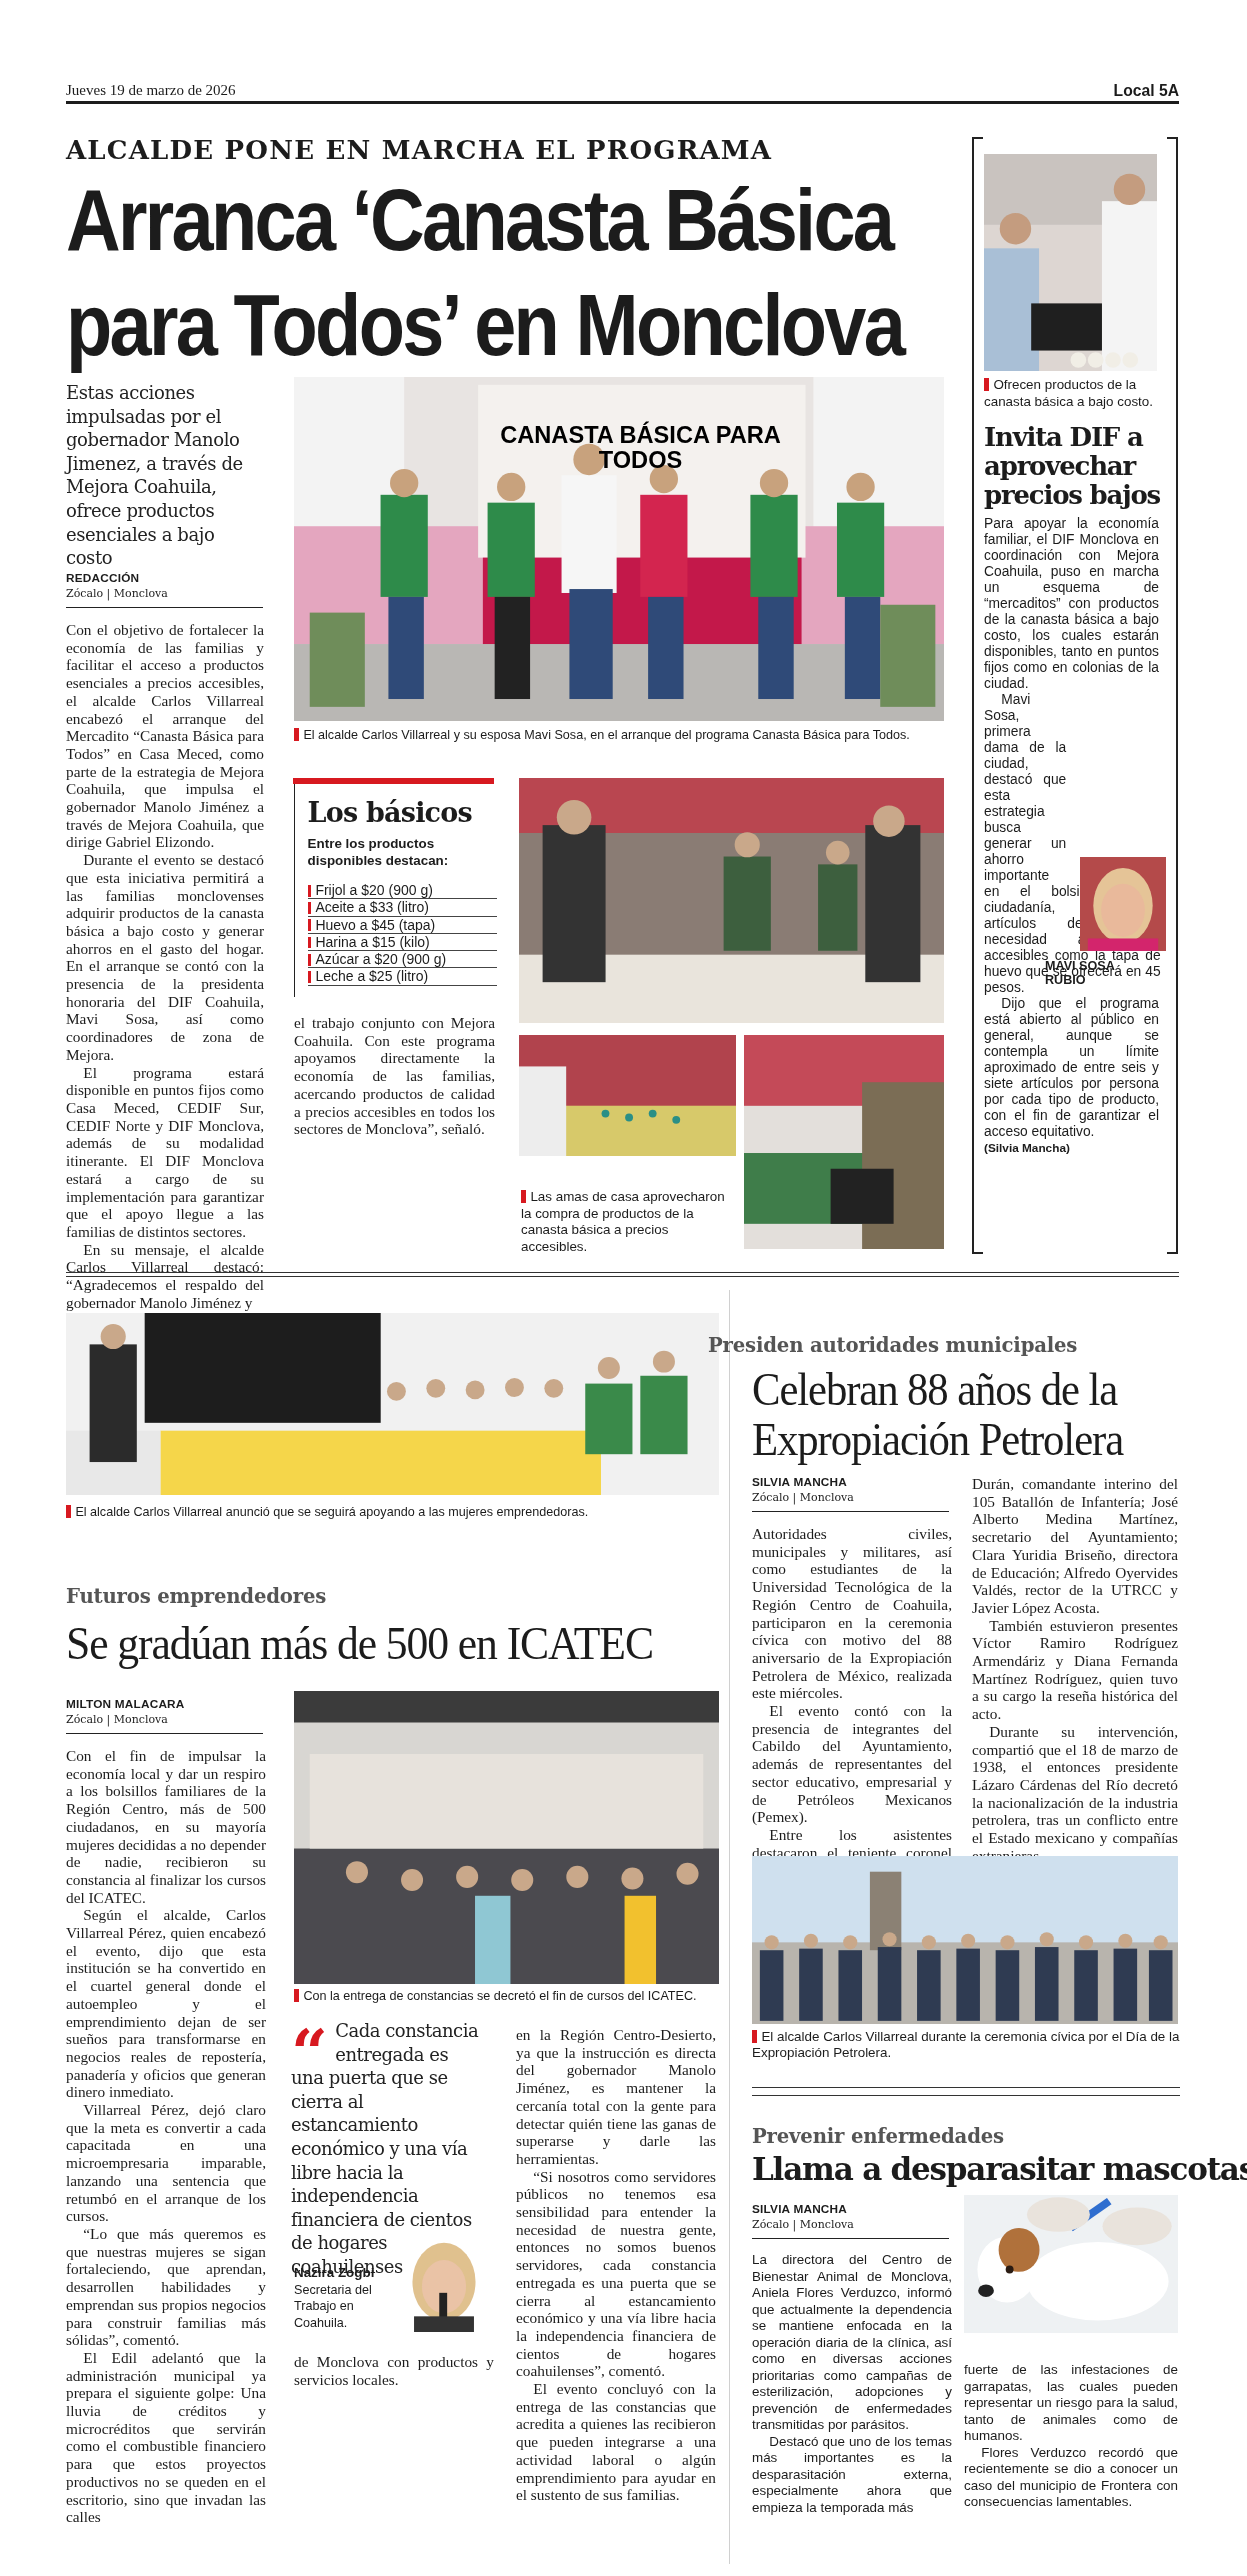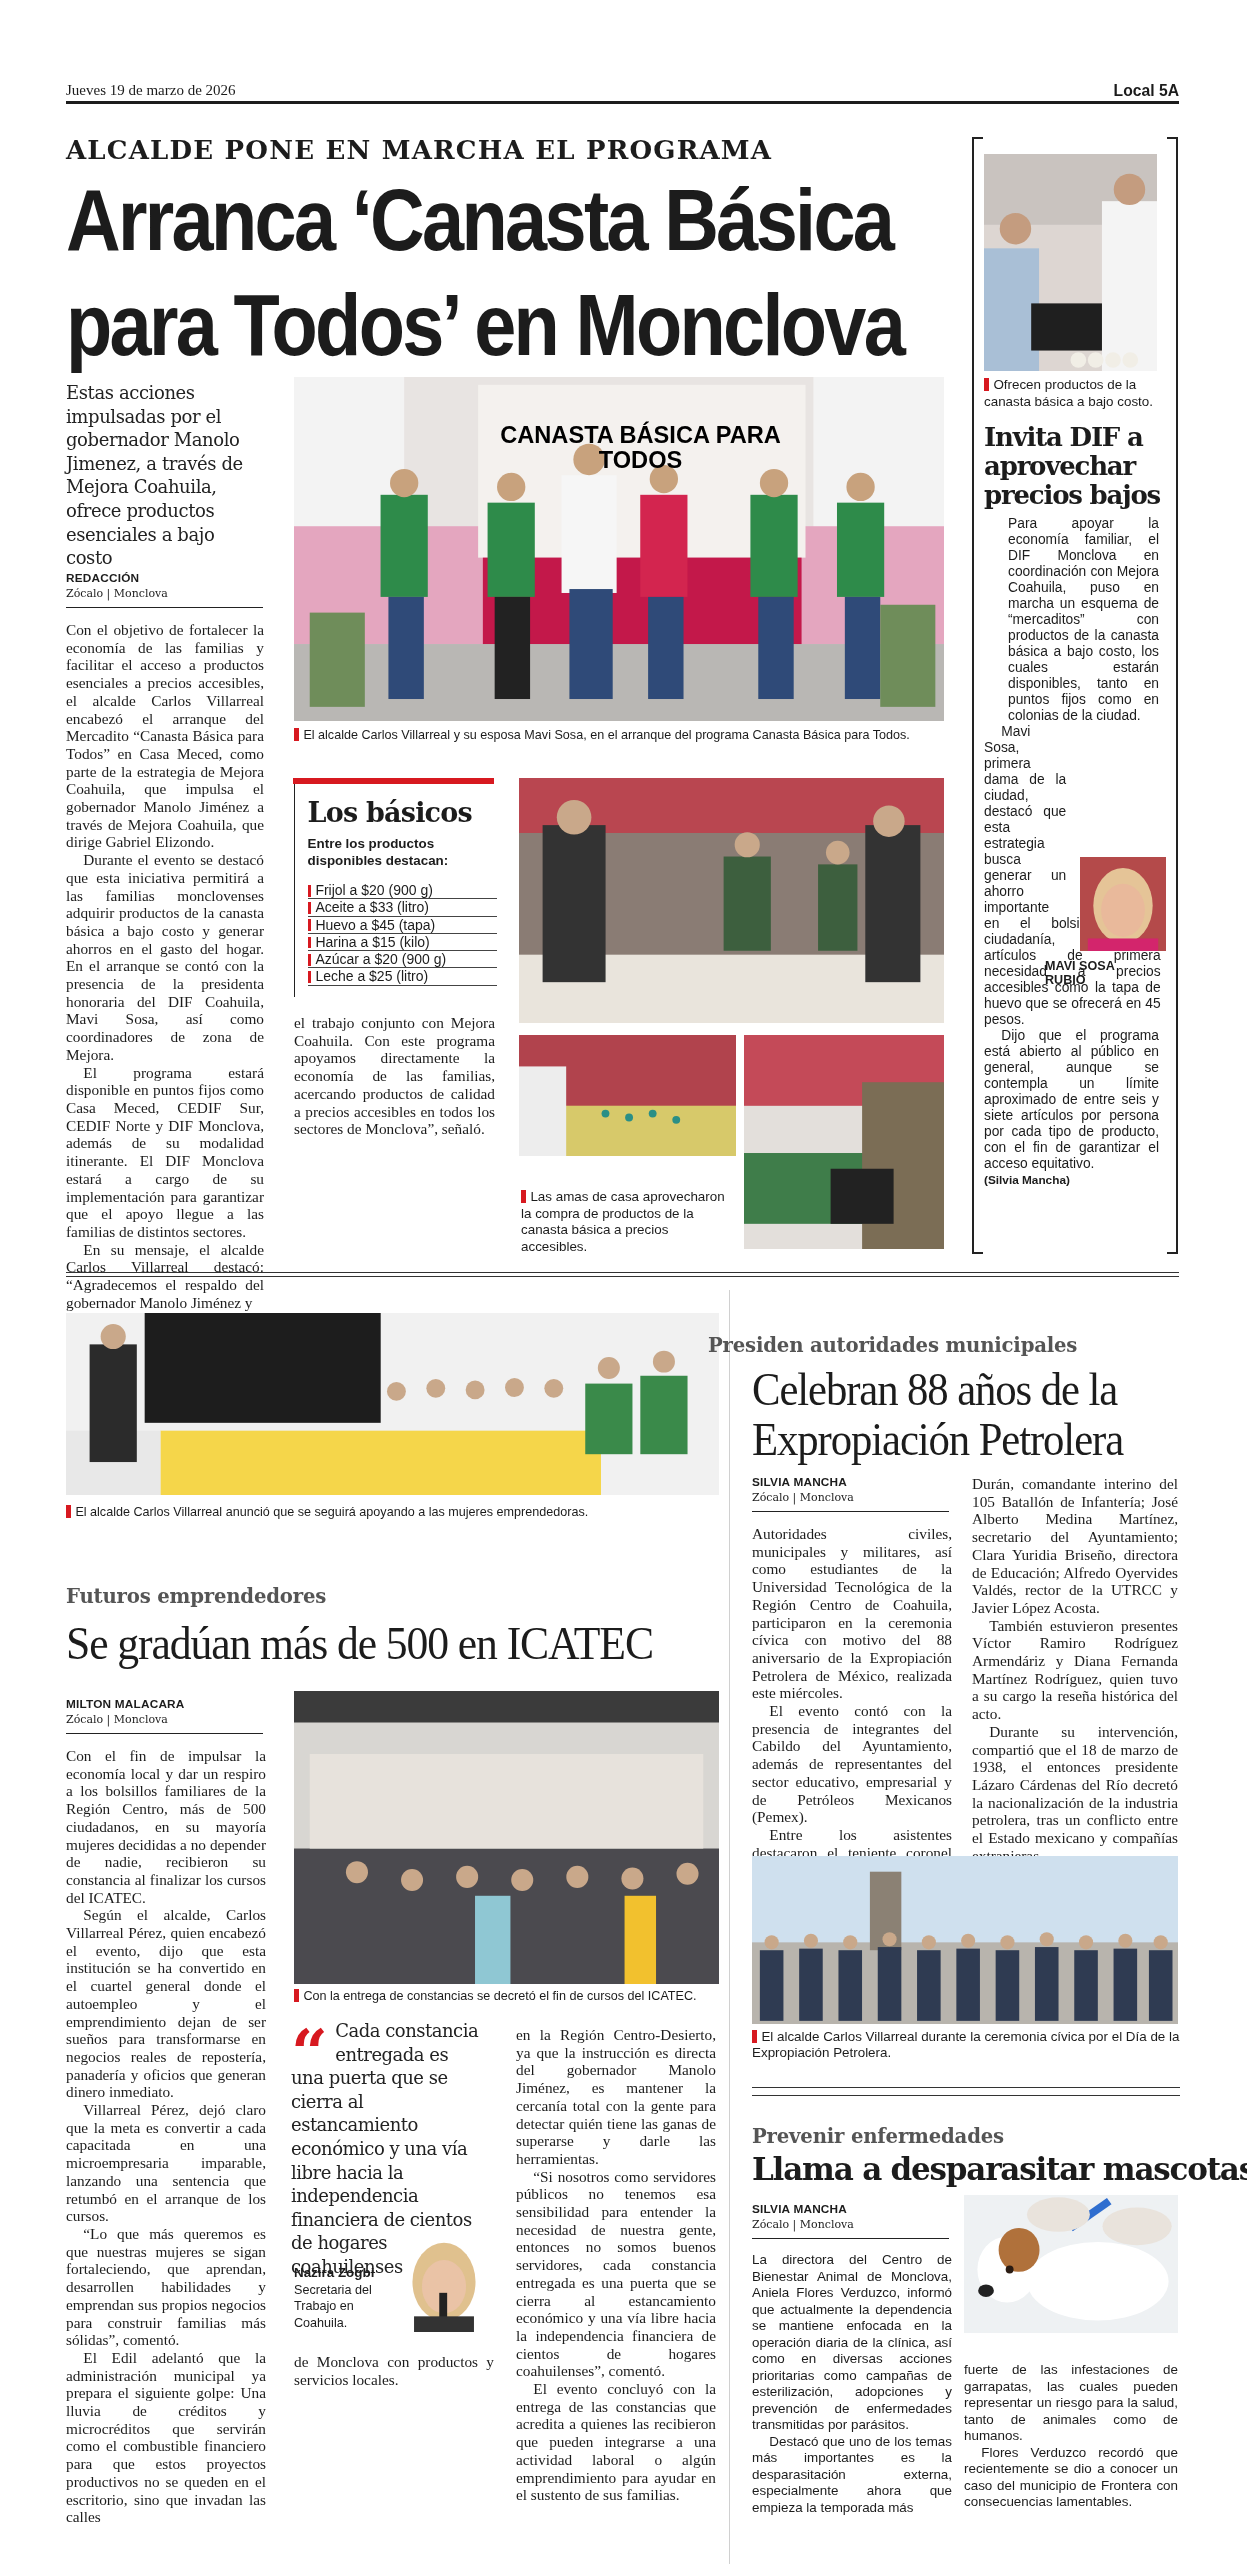--- a/index.html
+++ b/index.html
@@ -45,21 +45,21 @@
 
   
   .sidebar { left: 972px; top: 137px; width: 206px; height: 1117px; border-left: 2.4px solid #222; border-right: 2.4px solid #222; }
   .sidebar .tick-l { position: absolute; left: -2.4px; top: 0; width: 11px; height: 2.4px; background: #222; }
   .sidebar .tick-r { position: absolute; right: -2.4px; top: 0; width: 11px; height: 2.4px; background: #222; }
   .sidebar .tick-lb { position: absolute; left: -2.4px; bottom: 0; width: 11px; height: 2.4px; background: #222; }
   .sidebar .tick-rb { position: absolute; right: -2.4px; bottom: 0; width: 11px; height: 2.4px; background: #222; }
   .side-head { font-family: "DejaVu Serif", serif; font-weight: bold; font-size: 26px; line-height: 29px; letter-spacing: -1.2px; }
   .side-body { font-family: "Liberation Sans", sans-serif; font-size: 13.8px; line-height: 16px; text-align: justify; }
   .side-body p { text-indent: 17.3px; }
-  .side-body p.first { text-indent: 0; margin-left: 24px; }
+  .side-body p.first { text-indent: 0; }
   .credit { font-family: "Liberation Sans", sans-serif; font-weight: bold; font-size: 11.8px; }
 
   .sep-double { left: 66px; width: 1113px; height: 4.7px; border-top: 1.6px solid #333; border-bottom: 1.6px solid #333; }
 
   .kicker2 { font-family: "DejaVu Serif", serif; font-weight: bold; font-size: 19.7px; color: #555; letter-spacing: -0.2px; }
   .head-serif { font-family: "Liberation Serif", serif; font-size: 46px; line-height: 50px; letter-spacing: -1.2px; color: #1c1c1c; white-space: nowrap; transform: scaleX(0.93); transform-origin: left top; }
   .head-bold { font-family: "DejaVu Serif", serif; font-weight: bold; font-size: 31px; letter-spacing: -1.2px; white-space: nowrap; }
 
   .pull { left: 291px; top: 2019px; width: 189px; font-family: "DejaVu Serif", serif; font-size: 18px; line-height: 23.6px; color: #222; letter-spacing: -0.5px; }
   .pull .q { float: left; width: 38px; height: 36px; margin-right: 6.3px; margin-top: 1.6px; color: #d71920; font-family: "DejaVu Serif", serif; font-weight: bold; font-size: 64px; line-height: 64px; }

